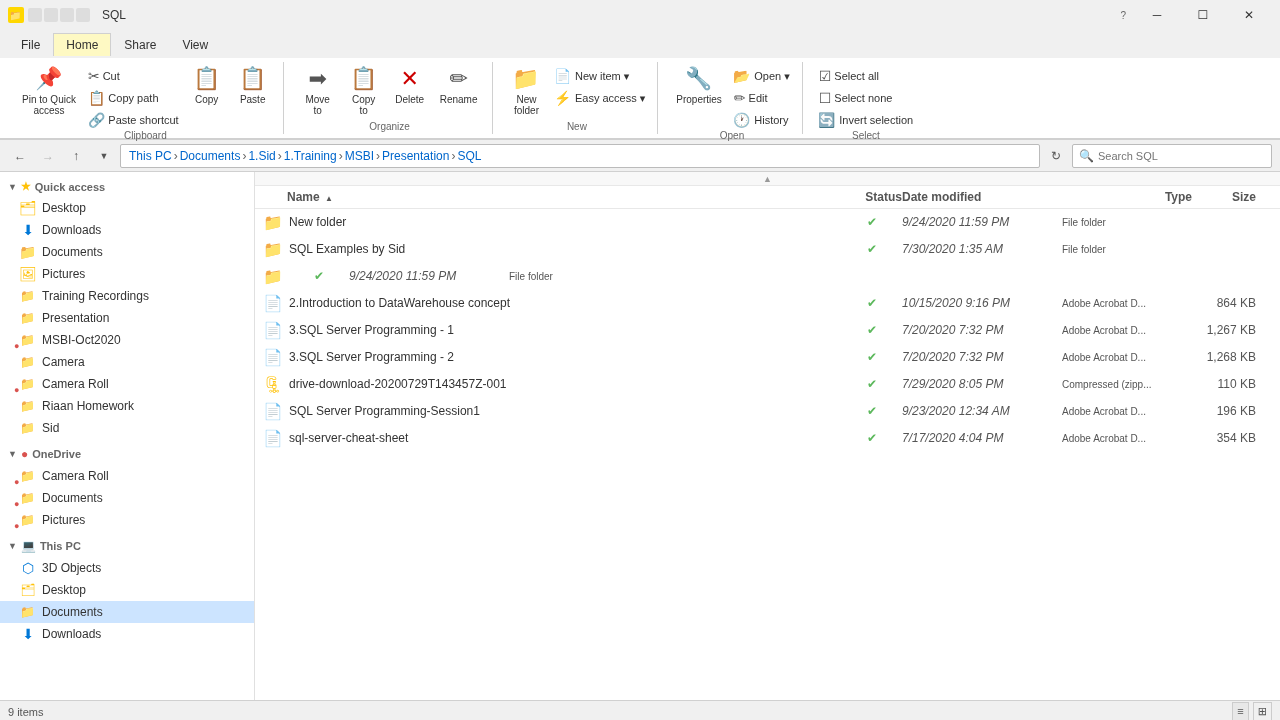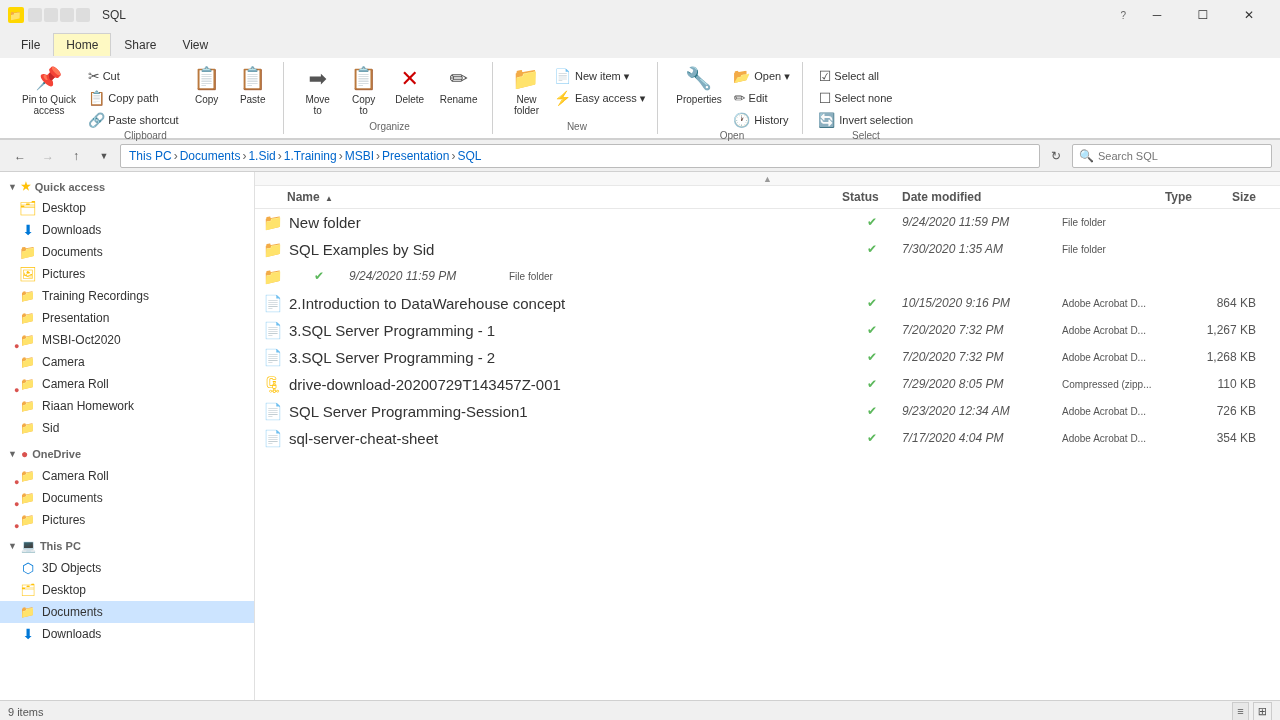--- a/index.html
+++ b/index.html
@@ -56,28 +56,28 @@
     .sidebar-item { display: flex; align-items: center; padding: 3px 8px 3px 20px; cursor: pointer; font-size: 12px; color: #333; position: relative; }
     .sidebar-item.active { background: #cce4ff; }
     .sidebar-item .item-icon { width: 16px; height: 16px; margin-right: 6px; display: flex; align-items: center; justify-content: center; }
     .sidebar-item .pin-icon { margin-left: auto; color: #999; font-size: 10px; visibility: hidden; }
     .folder-icon { color: #ffc107; font-size: 14px; }
 
     
     .file-area { flex: 1; background: white; display: flex; flex-direction: column; overflow: hidden; }
     .file-list-header { display: flex; align-items: center; padding: 4px 8px; background: white; border-bottom: 1px solid #e8e8e8; font-size: 12px; color: #555; font-weight: 600; }
     .col-name { flex: 1; padding-left: 24px; }
-    .col-status { width: 60px; text-align: left; }
+    .col-status { width: 60px; text-align: right; }
     .col-date { width: 160px; }
     .col-type { width: 130px; text-align: right; }
     .col-size { width: 80px; text-align: right; padding-right: 16px; }
     .file-list { flex: 1; overflow-y: auto; }
     .file-row { display: flex; align-items: center; padding: 3px 8px; cursor: pointer; border-bottom: 1px solid transparent; }
     .file-row .file-icon { width: 20px; height: 20px; margin-right: 6px; display: flex; align-items: center; justify-content: center; font-size: 16px; flex-shrink: 0; }
-    .file-row .file-name { flex: 1; font-size: 15px; color: #333; white-space: nowrap; overflow: hidden; text-overflow: ellipsis; }
+    .file-row .file-name { flex: 1; font-size: 12px; color: #333; white-space: nowrap; overflow: hidden; text-overflow: ellipsis; }
     .file-row .file-status { width: 60px; text-align: center; font-size: 12px; color: #5cb85c; }
     .file-row .file-date { width: 160px; font-size: 12px; color: #555; font-style: italic; }
     .file-row .file-type { width: 130px; font-size: 10px; color: #555; white-space: nowrap; overflow: hidden; text-overflow: ellipsis; }
     .file-row .file-size { width: 80px; font-size: 12px; color: #555; text-align: right; padding-right: 16px; }
     .folder-color { color: #ffc107; }
     .pdf-color { color: #d9534f; }
     .zip-color { color: #ffc107; }
 
     
     .status-bar { height: 22px; background: #f0f0f0; border-top: 1px solid #d0d0d0; display: flex; align-items: center; padding: 0 8px; font-size: 11px; color: #555; justify-content: space-between; }
@@ -454,21 +454,21 @@
         <div class="file-type">Compressed (zipp...</div>
         <div class="file-size">110 KB</div>
       </div>
 
       <div class="file-row">
         <div class="file-icon pdf-color">📄</div>
         <div class="file-name">SQL Server Programming-Session1</div>
         <div class="file-status" style="color:#5cb85c;">✔</div>
         <div class="file-date">9/23/2020 12:34 AM</div>
         <div class="file-type">Adobe Acrobat D...</div>
-        <div class="file-size">726 KB</div>
+        <div class="file-size">196 KB</div>
       </div>
 
       <div class="file-row">
         <div class="file-icon pdf-color">📄</div>
         <div class="file-name">sql-server-cheat-sheet</div>
         <div class="file-status" style="color:#5cb85c;">✔</div>
         <div class="file-date">7/17/2020 4:04 PM</div>
         <div class="file-type">Adobe Acrobat D...</div>
         <div class="file-size">354 KB</div>
       </div>

